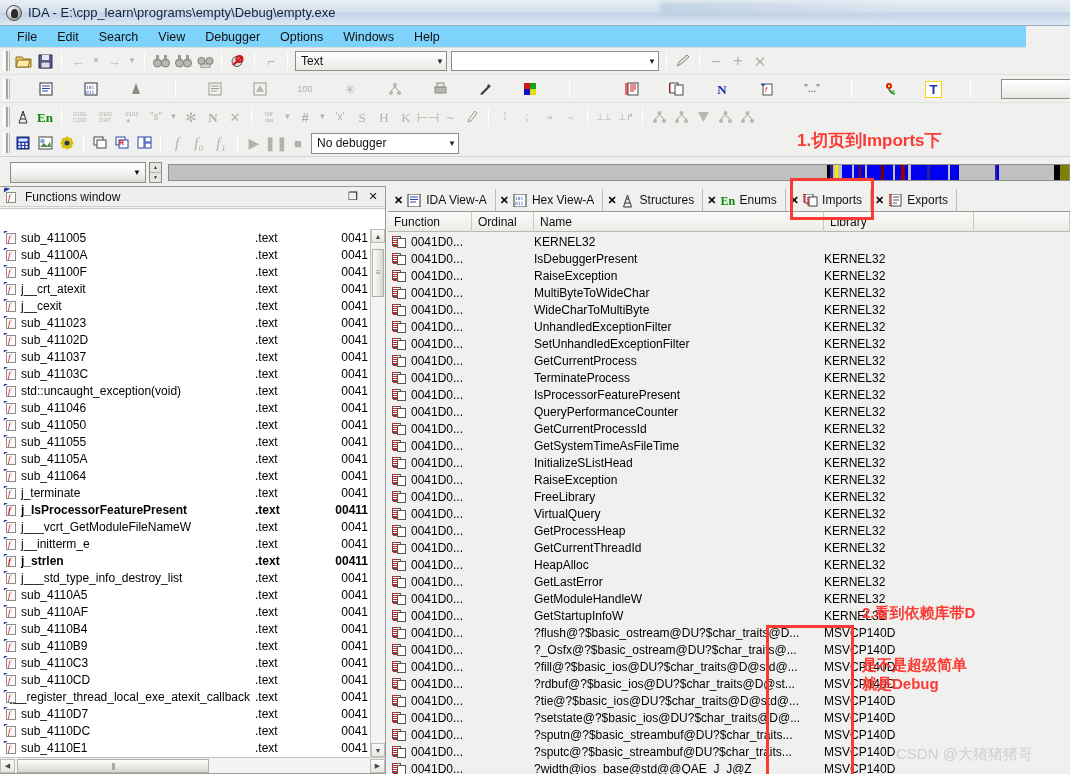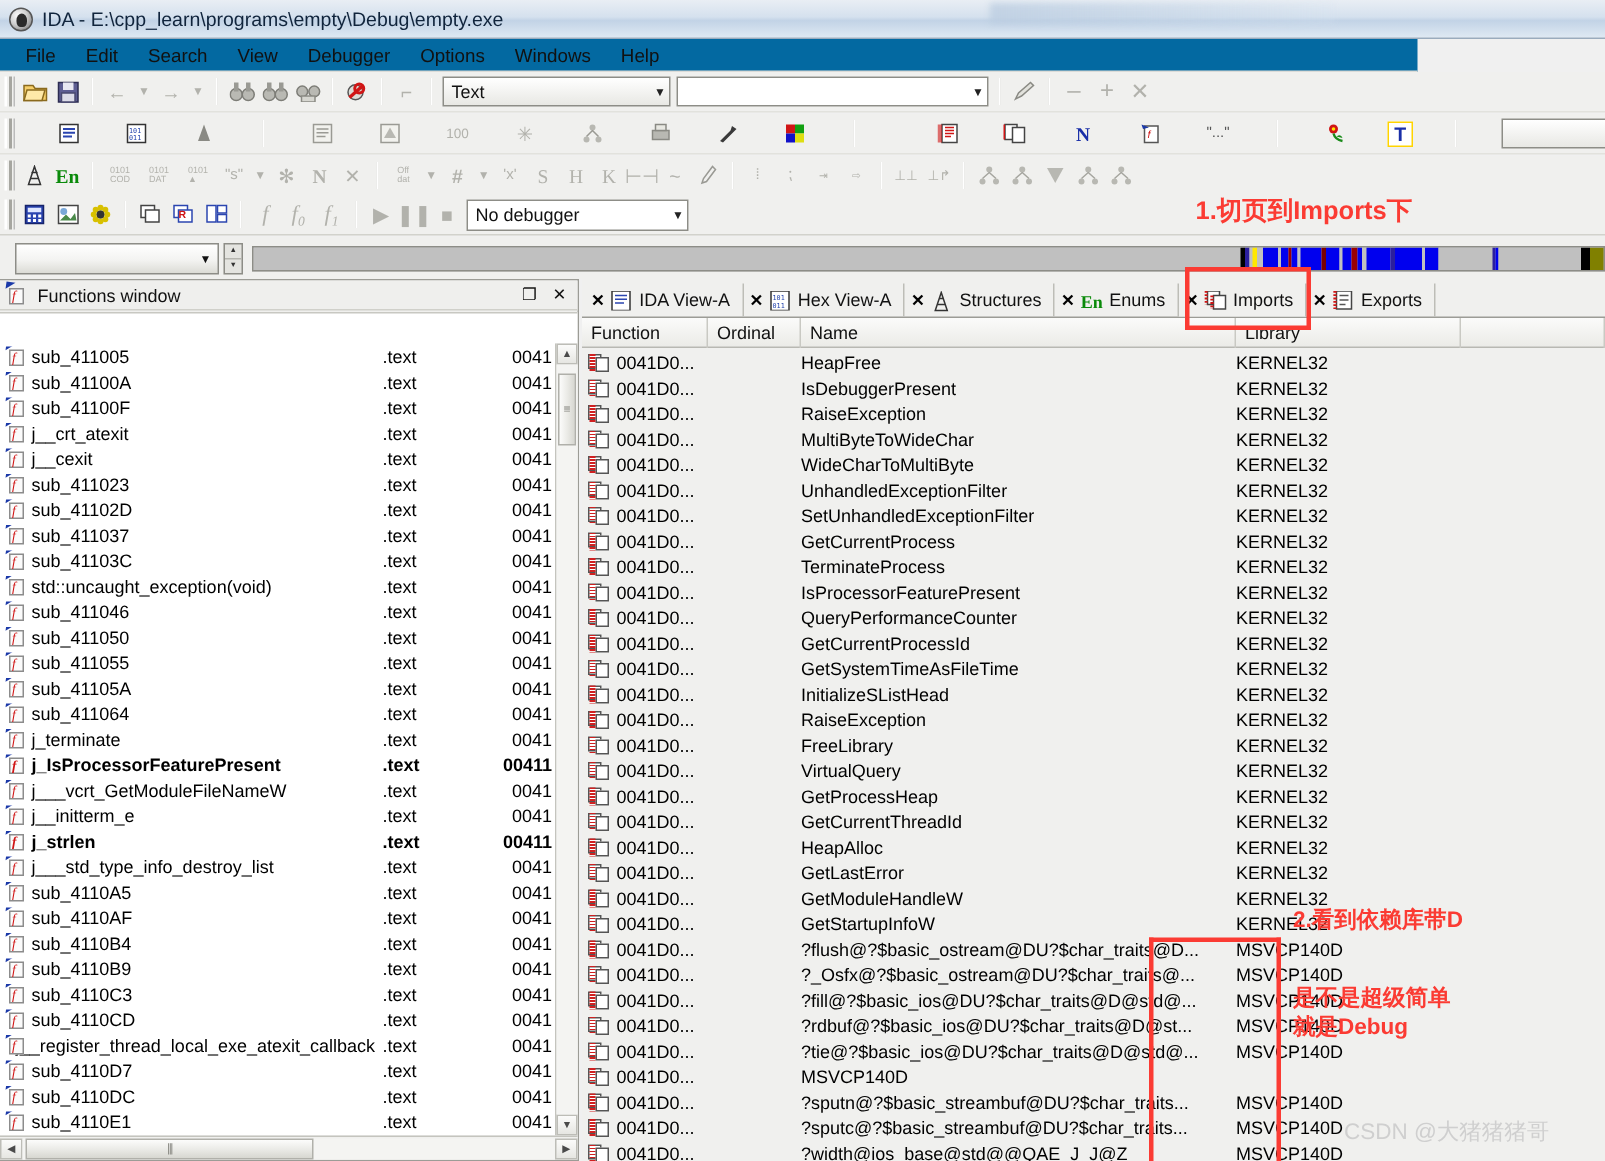--- a/index.html
+++ b/index.html
@@ -31,22 +31,22 @@
   }
   .title-text { font-size: 13px; color: #10243c; white-space: nowrap; }
   .title-wash {
     position: absolute; right: 180px; top: 2px; width: 230px; height: 14px;
     background: linear-gradient(to right, rgba(186,204,224,.75), rgba(214,228,242,.2));
     filter: blur(2px);
   }
 
   
   .menubar {
-    position: absolute; left: 0; top: 26px; width: 945px; height: 22px;
-    background: #0369a1; border-bottom: 1px solid #dcdcd8;
+    position: absolute; left: 0; top: 26px; width: 1026px; height: 22px;
+    background: #7dd3fc; border-bottom: 1px solid #dcdcd8;
     display: flex; align-items: center; padding-left: 8px; gap: 2px;
   }
   .menu-item {
     padding: 2px 9px; font-size: 12.5px; color: #111; cursor: default; white-space: nowrap;
   }
 
   
   .tb {
     position: absolute; left: 0; width: 1070px; height: 27px;
     background: #f0f0ee; display: flex; align-items: center;
@@ -1105,21 +1105,20 @@
         <div class="irow">
           <div class="addr">
             <span class="iicon">
               <span class="p1"></span>
               <span class="p2"></span>
               <span class="dots"></span>
             </span>
             <span>0041D0...</span>
           </div>
           <div class="ord"></div>
-          <div class="nm">HeapFree</div>
           <div class="lib">KERNEL32</div>
         </div>
         <div class="irow">
           <div class="addr">
             <span class="iicon">
               <span class="p1"></span>
               <span class="p2"></span>
               <span class="dots"></span>
             </span>
             <span>0041D0...</span>
@@ -1469,20 +1468,21 @@
         <div class="irow">
           <div class="addr">
             <span class="iicon">
               <span class="p1"></span>
               <span class="p2"></span>
               <span class="dots"></span>
             </span>
             <span>0041D0...</span>
           </div>
           <div class="ord"></div>
+          <div class="nm">?setstate@?$basic_ios@DU?$char_traits@D@...</div>
           <div class="lib">MSVCP140D</div>
         </div>
         <div class="irow">
           <div class="addr">
             <span class="iicon">
               <span class="p1"></span>
               <span class="p2"></span>
               <span class="dots"></span>
             </span>
             <span>0041D0...</span>

